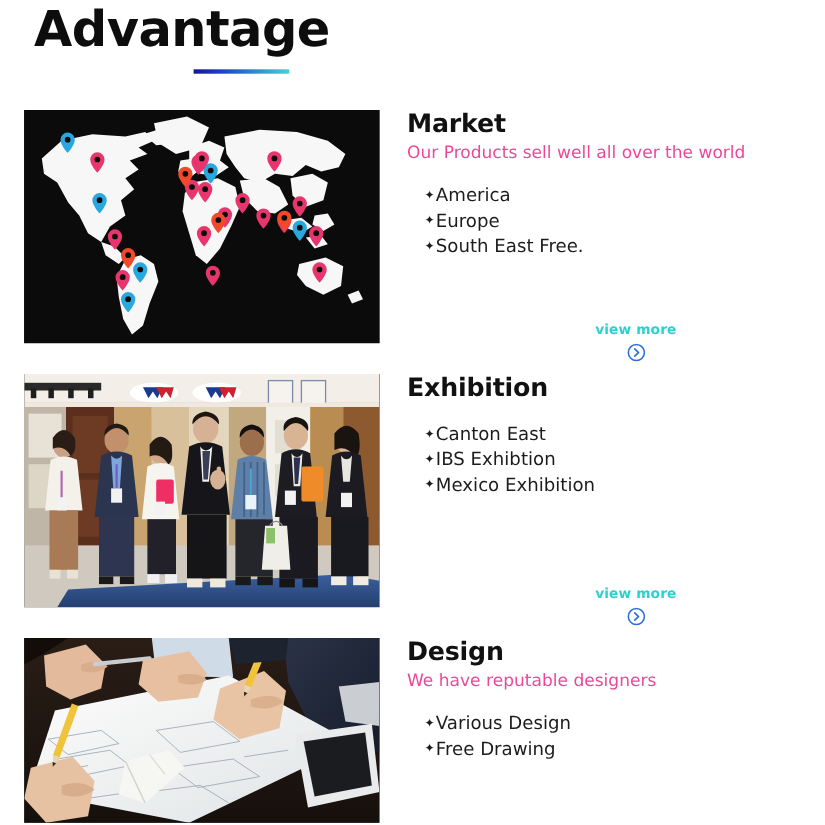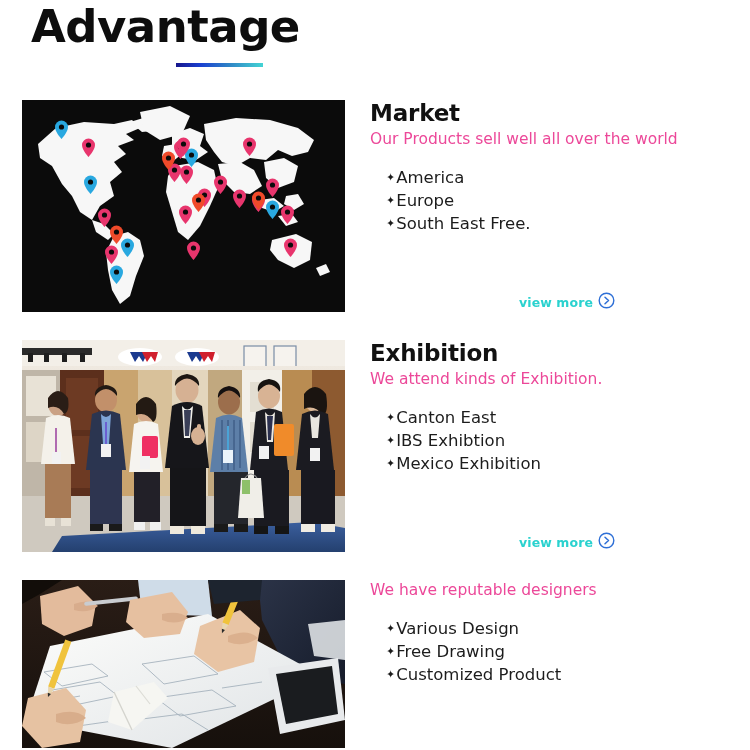--- a/index.html
+++ b/index.html
@@ -112,20 +112,21 @@
 
   
   .view-more {
     position: absolute;
     right: 14px;
     display: flex;
     align-items: center;
     gap: 5px;
     text-decoration: none;
     cursor: pointer;
+    flex-direction: column;
   }
   .row-market .view-more     { top: 192px; }
   .row-exhibition .view-more { top: 192px; }
   .view-more .vm-label {
     font-size: 12.5px;
     font-weight: 600;
     color: #2ad2cf;
     letter-spacing: 0.1px;
   }
   .vm-arrow { display: block; }
@@ -409,21 +410,20 @@
           <path d="M219 138 l20 0 l3 40 l-26 0 z" fill="#f0eee8"></path>
           <path d="M223 138 q6 -8 12 0" fill="none" stroke="#8a8a8a" stroke-width="1.2"></path>
           <rect x="220" y="140" width="8" height="14" fill="#8ec06a"></rect>
         </g>
       </svg>
     </div>
   </div>
 
   <div class="copy">
     <h2 class="sec-title">Exhibition</h2>
-    <p class="sec-sub">We attend kinds of Exhibition.</p>
     <ul class="sec-list">
       <li><span class="bullet">✦</span><span>Canton East</span></li>
       <li><span class="bullet">✦</span><span>IBS Exhibtion</span></li>
       <li><span class="bullet">✦</span><span>Mexico Exhibition</span></li>
     </ul>
   </div>
 
   <a class="view-more" href="#">
     <span class="vm-label">view more</span>
     <span class="vm-arrow">
@@ -504,20 +504,20 @@
           <path d="M35.8 116 L39.2 116 L37.5 120 Z" fill="#2b2b2b"></path>
         </g>
 
         <path d="M0 0 L0 24 L18 14 L40 0 Z" fill="#120d09"></path>
         <path d="M186 0 L240 0 L238 20 L192 24 Z" fill="#1d242f"></path>
       </svg>
     </div>
   </div>
 
   <div class="copy">
+    <h2 class="sec-title">Design</h2>
     <p class="sec-sub">We have reputable designers</p>
     <ul class="sec-list">
       <li><span class="bullet">✦</span><span>Various Design</span></li>
       <li><span class="bullet">✦</span><span>Free Drawing</span></li>
-      <li><span class="bullet">✦</span><span>Customized Product</span></li>
     </ul>
   </div>
 </section>
 
 </body></html>

